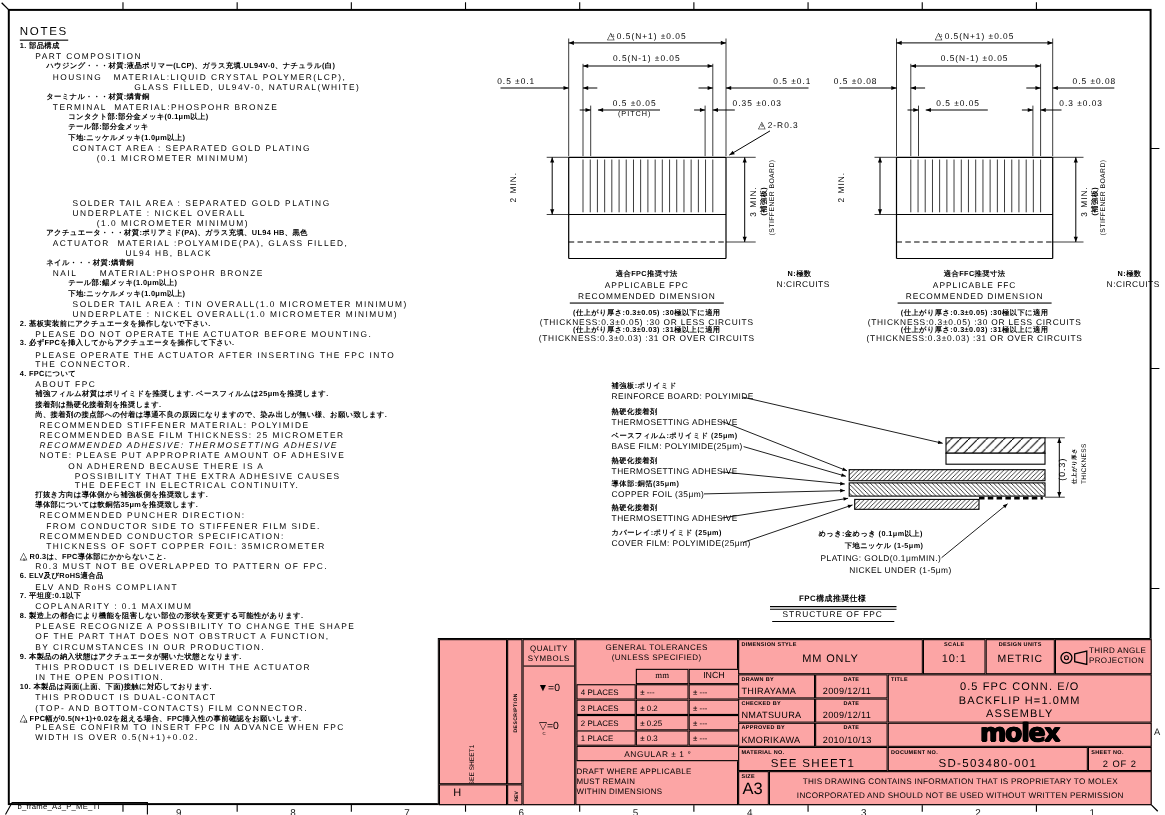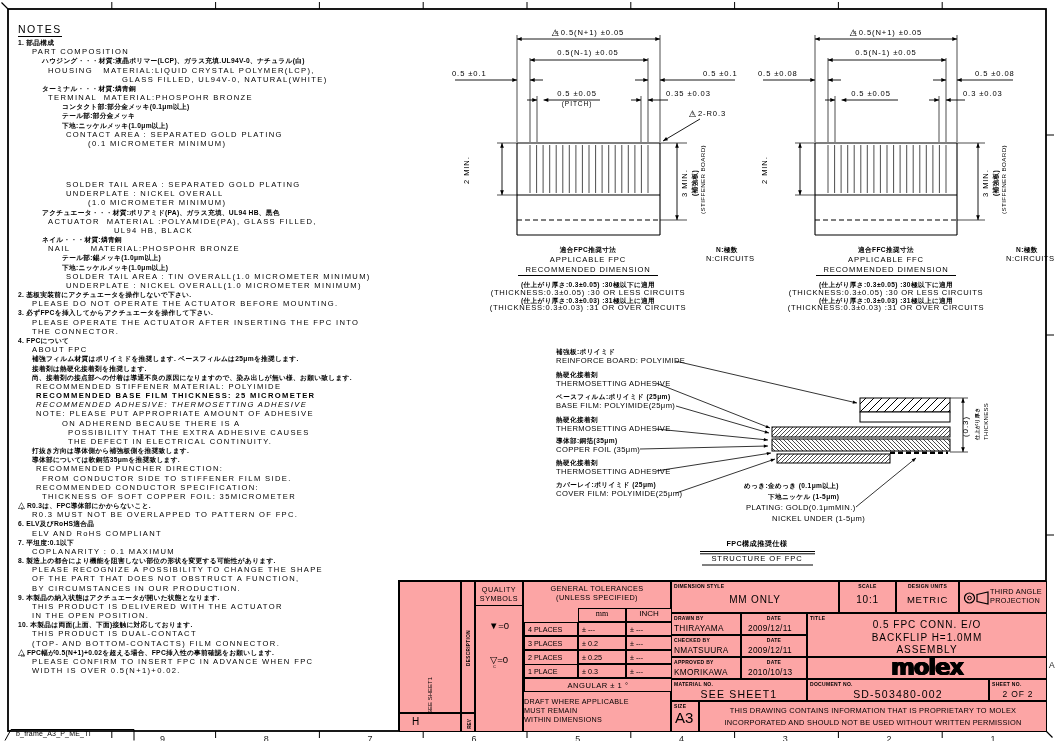--- a/index.html
+++ b/index.html
@@ -171,21 +171,21 @@
       <div class="nl" style="padding-left: 14px;"><span>PLEASE DO NOT OPERATE THE ACTUATOR BEFORE MOUNTING.</span></div>
       <div class="nl jp"><span>3. 必ずFPCを挿入してからアクチュエータを操作して下さい.</span></div>
       <div class="nl" style="padding-left: 14px;"><span>PLEASE OPERATE THE ACTUATOR AFTER INSERTING THE FPC INTO</span></div>
       <div class="nl" style="padding-left: 14px;"><span>THE CONNECTOR.</span></div>
       <div class="nl jp"><span>4. FPCについて</span></div>
       <div class="nl" style="padding-left: 14px;"><span>ABOUT FPC</span></div>
       <div class="nl jp" style="padding-left: 14px;"><span>補強フィルム材質はポリイミドを推奨します. ベースフィルムは25μmを推奨します.</span></div>
       <div class="nl jp" style="padding-left: 14px;"><span>接着剤は熱硬化接着剤を推奨します.</span></div>
       <div class="nl jp" style="padding-left: 14px;"><span>尚、接着剤の接点部への付着は導通不良の原因になりますので、染み出しが無い様、お願い致します.</span></div>
       <div class="nl" style="padding-left: 18px;"><span>RECOMMENDED STIFFENER MATERIAL: POLYIMIDE</span></div>
-      <div class="nl" style="padding-left: 18px; font-weight: bold;"><span>RECOMMENDED BASE FILM THICKNESS: 25 MICROMETER</span></div>
+      <div class="nl" style="padding-left: 18px;"><span>RECOMMENDED BASE FILM THICKNESS: 25 MICROMETER</span></div>
       <div class="nl" style="padding-left: 18px; font-style: italic;"><span>RECOMMENDED ADHESIVE: THERMOSETTING ADHESIVE</span></div>
       <div class="nl" style="padding-left: 18px;"><span>NOTE: PLEASE PUT APPROPRIATE AMOUNT OF ADHESIVE</span></div>
       <div class="nl" style="padding-left: 44px;"><span>ON ADHEREND BECAUSE THERE IS A</span></div>
       <div class="nl" style="padding-left: 50px;"><span>POSSIBILITY THAT THE EXTRA ADHESIVE CAUSES</span></div>
       <div class="nl" style="padding-left: 50px;"><span>THE DEFECT IN ELECTRICAL CONTINUITY.</span></div>
       <div class="nl jp" style="padding-left: 14px;"><span>打抜き方向は導体側から補強板側を推奨致します.</span></div>
       <div class="nl jp" style="padding-left: 14px;"><span>導体部については軟銅箔35μmを推奨致します.</span></div>
       <div class="nl" style="padding-left: 18px;"><span>RECOMMENDED PUNCHER DIRECTION:</span></div>
       <div class="nl" style="padding-left: 24px;"><span>FROM CONDUCTOR SIDE TO STIFFENER FILM SIDE.</span></div>
       <div class="nl" style="padding-left: 18px;"><span>RECOMMENDED CONDUCTOR SPECIFICATION:</span></div>
@@ -394,21 +394,21 @@
   <div class="cell" style="left:408px;top:76px;width:240px;height:22px;">
     <div class="molex" style="position:absolute;left:0;right:0;top:-4px;text-align:center;">molex</div>
   </div>
 
   <div class="cell" style="left:272px;top:98px;width:136px;height:22px;">
     <div class="cl">MATERIAL NO.</div>
     <div class="cv" style="top:8px;font-size:10.5px;letter-spacing:1.2px;">SEE SHEET1</div>
   </div>
   <div class="cell" style="left:408px;top:98px;width:182px;height:22px;">
     <div class="cl">DOCUMENT NO.</div>
-    <div class="cv" style="top:8px;font-size:10.5px;letter-spacing:1.2px;">SD-503480-002</div>
+    <div class="cv" style="top:8px;font-size:10.5px;letter-spacing:1.2px;">SD-503480-001</div>
   </div>
   <div class="cell" style="left:590px;top:98px;width:58px;height:22px;">
     <div class="cl">SHEET NO.</div>
     <div class="cv" style="top:9px;font-size:8.5px;">2 OF 2</div>
   </div>
 
   <div class="cell" style="left:272px;top:120px;width:28px;height:31px;">
     <div class="cl">SIZE</div>
     <div style="position:absolute;left:3px;top:7px;font-size:15px;letter-spacing:0;">A3</div>
   </div>

